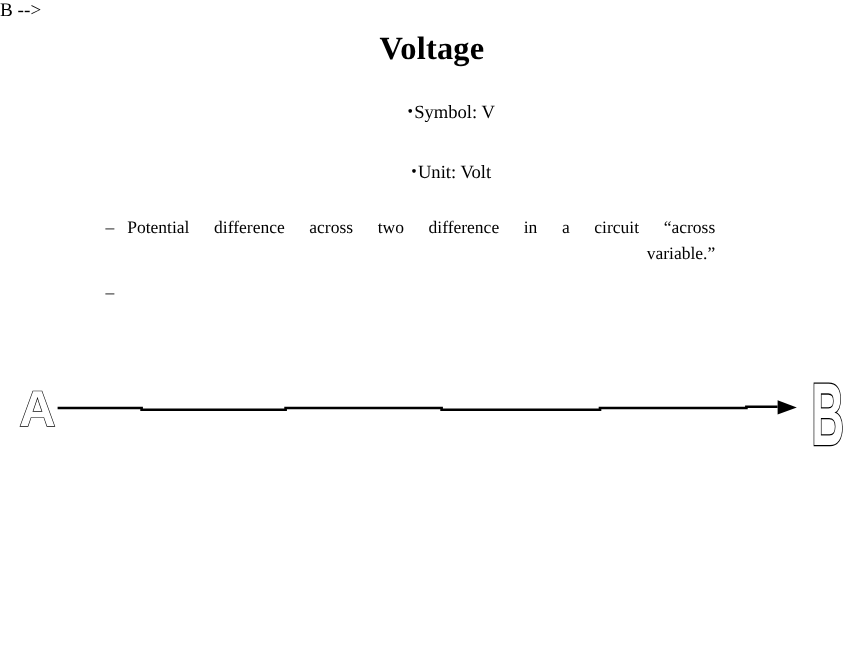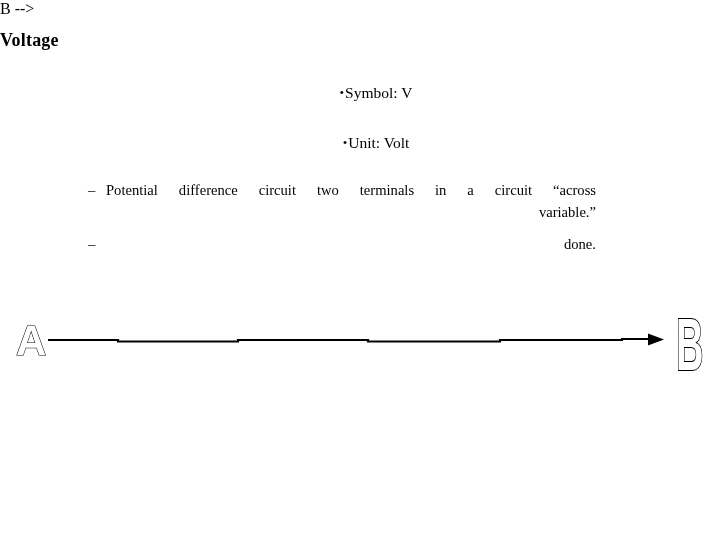--- a/index.html
+++ b/index.html
@@ -21,22 +21,22 @@
     height: 540px;
     background: #ffffff;
   }
 
   
   .slide-title {
     position: absolute;
     left: 0;
     top: 26px;
     width: 720px;
-    text-align: left;
-    font-size: 18px;
+    text-align: center;
+    font-size: 27px;
     font-weight: bold;
     font-family: "Liberation Serif", "DejaVu Serif", serif;
     letter-spacing: 0.2px;
     line-height: 28px;
     white-space: nowrap;
   }
 
   
   .bullet-center {
     position: absolute;
@@ -128,30 +128,29 @@
 
   
   <div class="bullet-center" id="bullet-unit">
     <span class="bullet-mark">•</span><span>Unit: Volt</span>
   </div>
 
   
   <div class="dash-para" id="para-potential">
     <span class="dash-mark">–</span>
     <span class="dash-body">
-      <span class="line-justified">Potential difference circuit two terminals in a circuit “across</span>
+      <span class="line-justified">Potential difference across two difference in a circuit “across</span>
       <span class="line-last">variable.”</span>
     </span>
   </div>
 
   
   <div class="dash-para" id="para-work">
     <span class="dash-mark">–</span>
     <span class="dash-body">
-      <span class="line-last">done.</span>
     </span>
   </div>
 
    B --&gt;
   <div class="diagram">
     <svg width="720" height="100" viewBox="0 0 720 100">
 
       <text class="wordart-letter" id="letter-a" x="16" y="55" font-size="42">A</text>
 
       <g>

